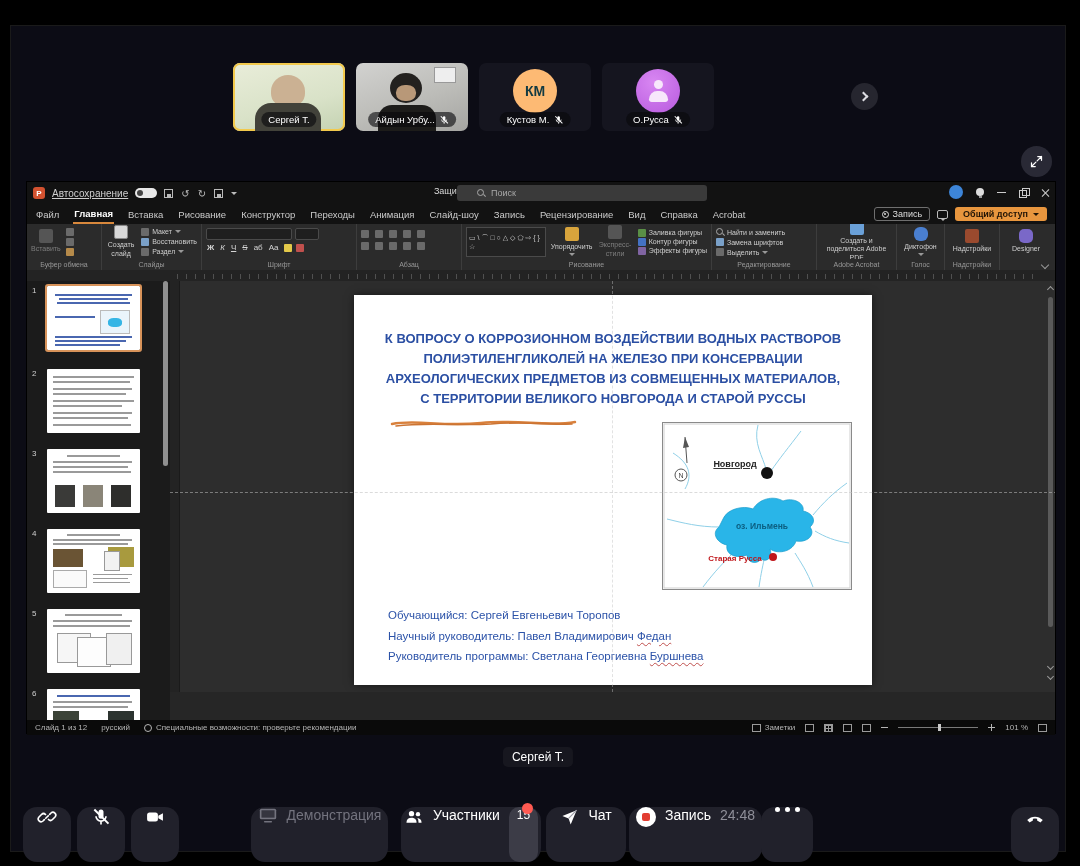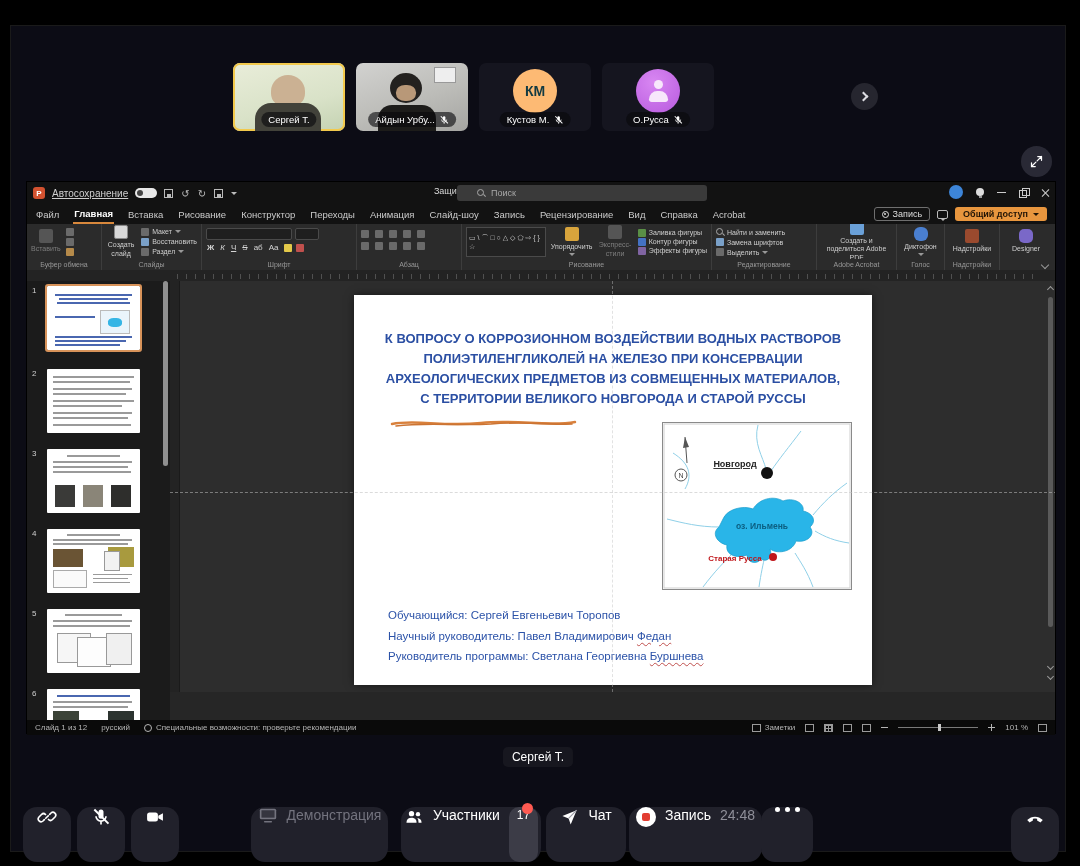--- a/index.html
+++ b/index.html
@@ -705,21 +705,21 @@
 
         <div class="cbtn" style="left:390px; width:140px">
           <span class="notif-dot"></span>
           <svg width="20" height="20" viewBox="0 0 24 24" fill="#fff">
             <circle cx="9" cy="8" r="3.2"></circle>
             <path d="M3 18c0-3.1 2.7-5 6-5s6 1.9 6 5v1H3z"></path>
             <circle cx="16.8" cy="8.6" r="2.6"></circle>
             <path d="M16 13.3c2.9.2 5 2.1 5 4.7v1h-3.6v-1c0-1.8-.5-3.4-1.4-4.7z"></path>
           </svg>
           <span>Участники</span>
-          <span class="badge">17</span>
+          <span class="badge">15</span>
         </div>
 
         <div class="cbtn" style="left:535px; width:80px">
           <svg width="19" height="19" viewBox="0 0 24 24">
             <path d="M3 11.5L21 4l-7.5 18-2.6-7.6z" fill="#fff"></path>
             <path d="M10.9 14.4L21 4" stroke="#9a9aa4" stroke-width="1.4"></path>
           </svg>
           <span>Чат</span>
         </div>
 

